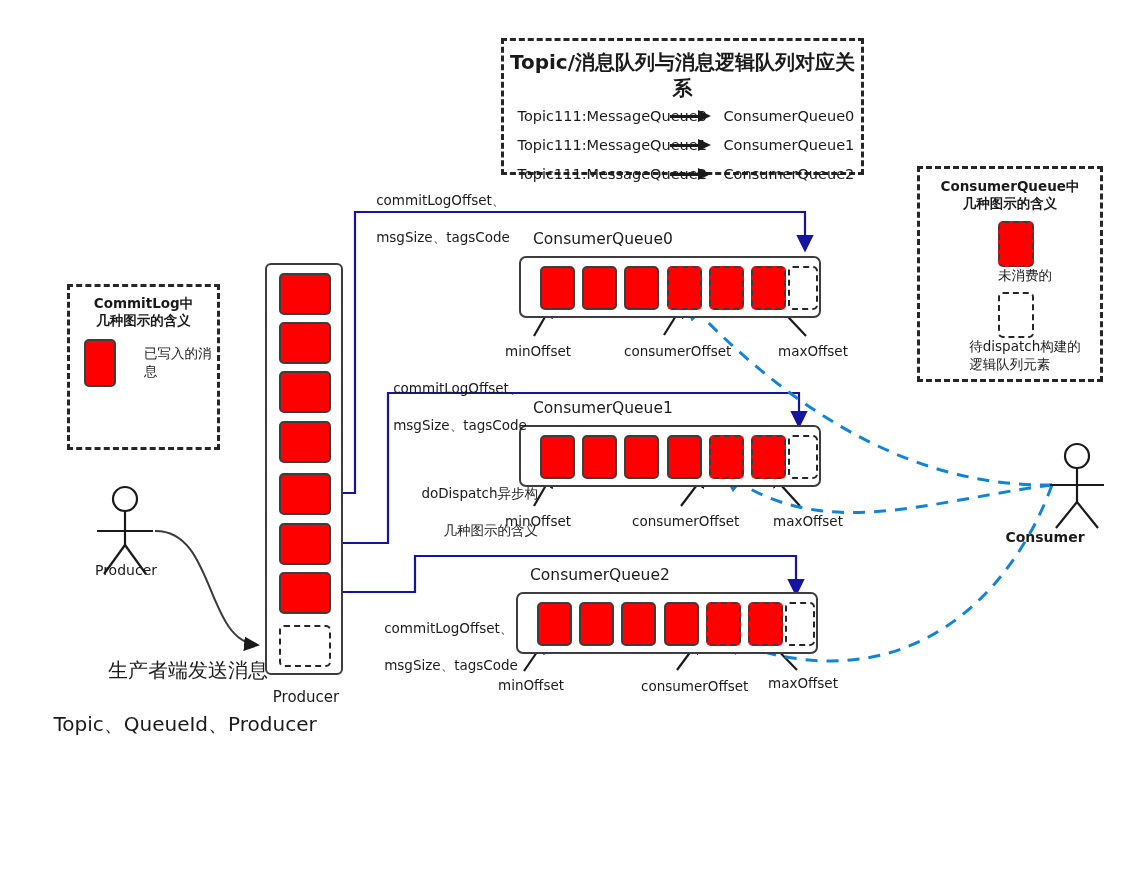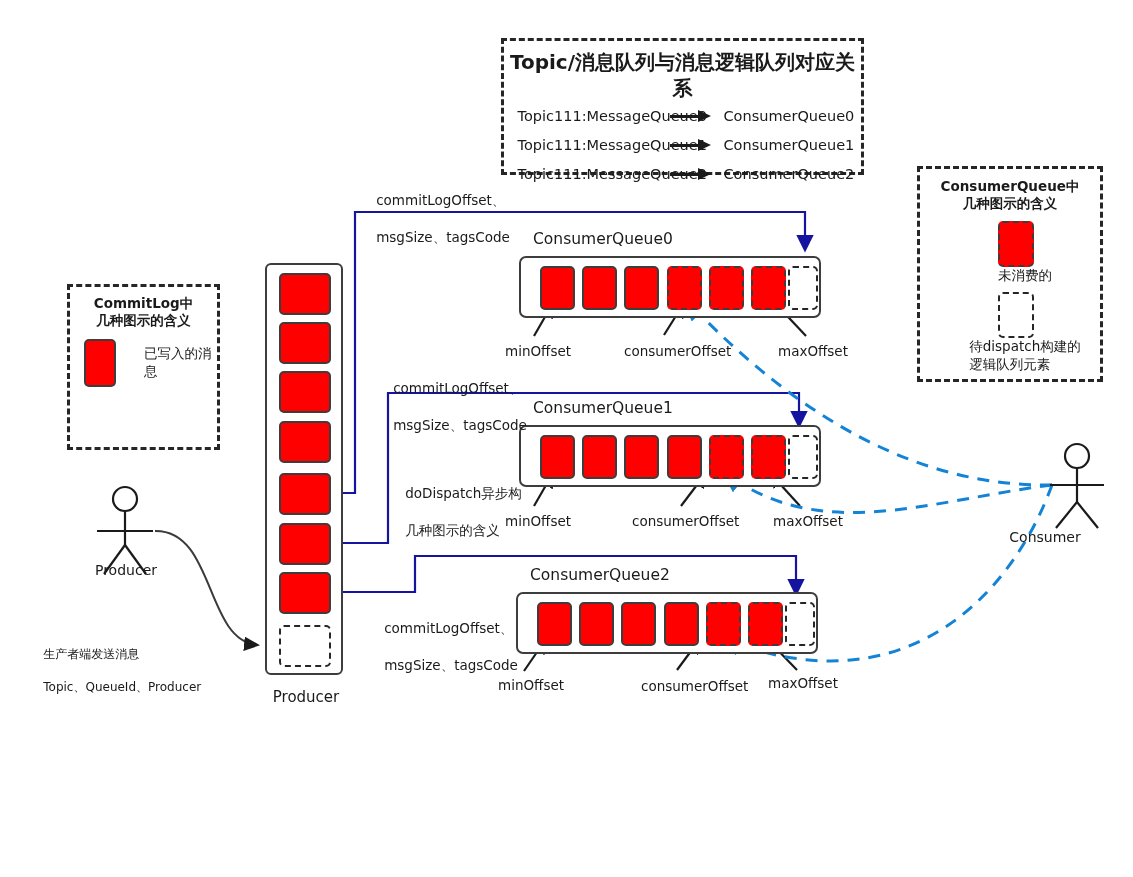--- a/index.html
+++ b/index.html
@@ -152,21 +152,21 @@
   }
 
   
   .lbl {
     position: absolute;
     font-size: 13.5px;
     color: #1a1a1a;
     line-height: 1.35;
     white-space: pre;
   }
-  .lbl-c { text-align: left; }
+  .lbl-c { text-align: right; }
 
   .actor-caption {
     position: absolute;
     font-size: 14px;
     color: #1a1a1a;
     text-align: center;
   }
 </style>
 </head>
 <body>
@@ -365,20 +365,20 @@
   <div class="lbl" style="left:367px; top:601px;">
     <span>commitLogOffset、</span><br>
     <span>msgSize、tagsCode</span>
   </div>
   <div class="lbl lbl-c" style="left:388px; top:466px; width:150px;">
     <span>doDispatch异步构</span><br>
     <span>几种图示的含义</span>
   </div>
 
   <div class="actor-caption" style="left:80px; top:562px; width:92px;">Producer</div>
-  <div class="actor-caption" style="left:998px; top:529px; width:94px;">Consumer</div>
-
-  <div class="lbl lbl-c" style="left:28px; top:630px; width:240px; font-size:12px;">
+  <div class="actor-caption" style="left:998px; top:529px; width:94px;font-weight:bold;">Consumer</div>
+
+  <div class="lbl lbl-c" style="left:28px; top:630px; width:240px; font-size:20px;">
     <span>生产者端发送消息</span><br>
     <span>Topic、QueueId、Producer</span>
   </div>
 
 </div>
 
 </body></html>

